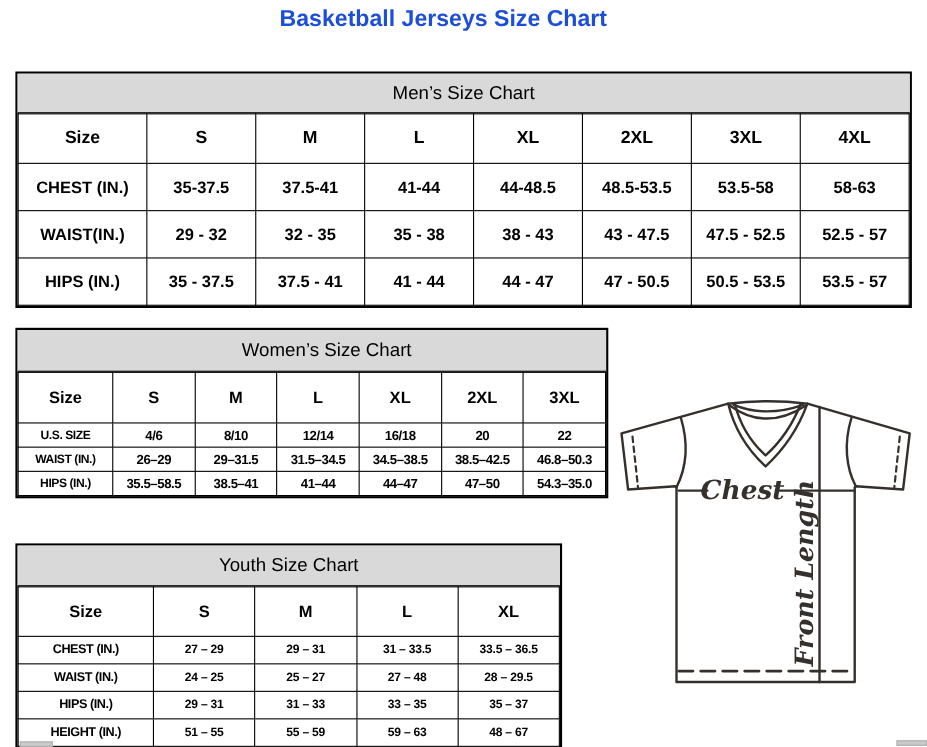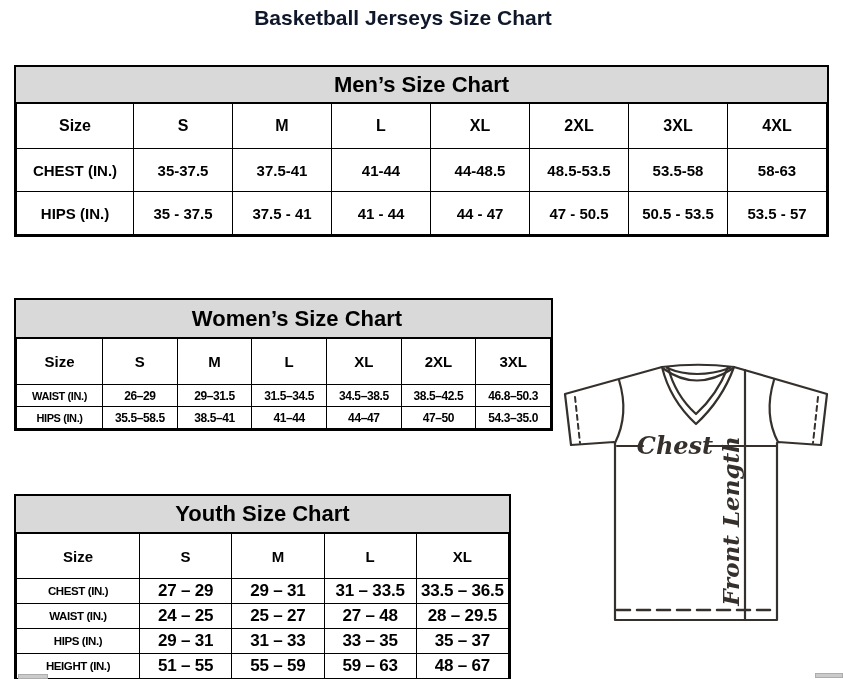--- a/index.html
+++ b/index.html
@@ -2,28 +2,28 @@
 <html><head>
 <meta charset="utf-8">
 <style>
   html,body{margin:0;padding:0;}
   body{
     width:843px;height:679px;position:relative;background:#ffffff;
     font-family:"Liberation Sans",sans-serif;overflow:hidden;
   }
   .page-title{
     position:absolute;left:0;top:6px;width:806px;text-align:center;
-    font-size:21px;font-weight:bold;color:#0f172a;margin:0;
+    font-size:21px;font-weight:bold;color:#1d4ed8;margin:0;
   }
   .size-table{
     position:absolute;background:#fff;border:2px solid #000;box-sizing:border-box;
   }
   .tbl-title{
     background:#d9d9d9;border-bottom:1px solid #000;text-align:left;
-    font-weight:bold;font-size:22px;color:#000;
+    font-weight:normal;font-size:17px;color:#000;
     display:flex;align-items:center;justify-content:center;
   }
   table{border-collapse:collapse;width:100%;table-layout:fixed;}
   th,td{
     border:1px solid #000;text-align:center;vertical-align:middle;
     font-weight:bold;color:#000;padding:0;
   }
   
   .men{left:14px;top:65px;width:815px;}
   .men .tbl-title{height:35px;}
@@ -35,21 +35,21 @@
   .women .tbl-title{height:37px;padding-left:27px;}
   .women thead th{height:45px;font-size:15px;}
   .women tbody th{height:21px;font-size:11px;letter-spacing:-0.4px;}
   .women tbody td{height:21px;font-size:12px;letter-spacing:-0.4px;}
   .women col.c-label{width:86px;}
   
   .youth{left:14px;top:494px;width:497px;}
   .youth .tbl-title{height:36px;}
   .youth thead th{height:44px;font-size:15px;}
   .youth tbody th{height:24px;font-size:11.5px;letter-spacing:-0.4px;}
-  .youth tbody td{height:24px;font-size:17px;letter-spacing:-0.2px;}
+  .youth tbody td{height:24px;font-size:11px;letter-spacing:-0.2px;}
   .youth col.c-label{width:123px;}
   
   .jersey{position:absolute;left:550px;top:353px;width:293px;height:292px;}
   .jersey text{
     font-family:"DejaVu Serif","Liberation Serif",serif;
     font-weight:bold;font-style:italic;fill:#35302c;
   }
   
   .frag{position:absolute;height:5px;background:#cbcbcb;border:1px solid #adadad;box-sizing:border-box;}
   .frag-left{left:18px;top:674px;width:30px;}
@@ -90,20 +90,30 @@
           <th>CHEST (IN.)</th>
           <td>35-37.5</td>
           <td>37.5-41</td>
           <td>41-44</td>
           <td>44-48.5</td>
           <td>48.5-53.5</td>
           <td>53.5-58</td>
           <td>58-63</td>
         </tr>
         <tr>
+          <th>WAIST(IN.)</th>
+          <td>29 - 32</td>
+          <td>32 - 35</td>
+          <td>35 - 38</td>
+          <td>38 - 43</td>
+          <td>43 - 47.5</td>
+          <td>47.5 - 52.5</td>
+          <td>52.5 - 57</td>
+        </tr>
+        <tr>
           <th>HIPS (IN.)</th>
           <td>35 - 37.5</td>
           <td>37.5 - 41</td>
           <td>41 - 44</td>
           <td>44 - 47</td>
           <td>47 - 50.5</td>
           <td>50.5 - 53.5</td>
           <td>53.5 - 57</td>
         </tr>
       </tbody>
@@ -128,20 +138,29 @@
           <th>S</th>
           <th>M</th>
           <th>L</th>
           <th>XL</th>
           <th>2XL</th>
           <th>3XL</th>
         </tr>
       </thead>
       <tbody>
         <tr>
+          <th>U.S. SIZE</th>
+          <td>4/6</td>
+          <td>8/10</td>
+          <td>12/14</td>
+          <td>16/18</td>
+          <td>20</td>
+          <td>22</td>
+        </tr>
+        <tr>
           <th>WAIST (IN.)</th>
           <td>26–29</td>
           <td>29–31.5</td>
           <td>31.5–34.5</td>
           <td>34.5–38.5</td>
           <td>38.5–42.5</td>
           <td>46.8–50.3</td>
         </tr>
         <tr>
           <th>HIPS (IN.)</th>

